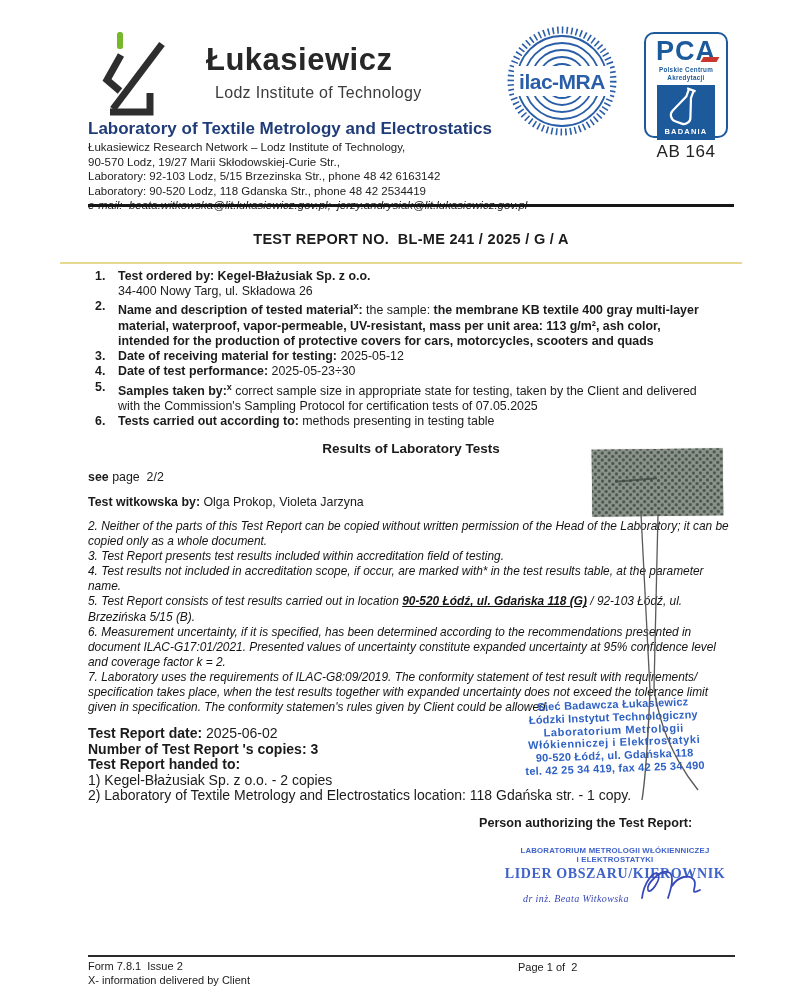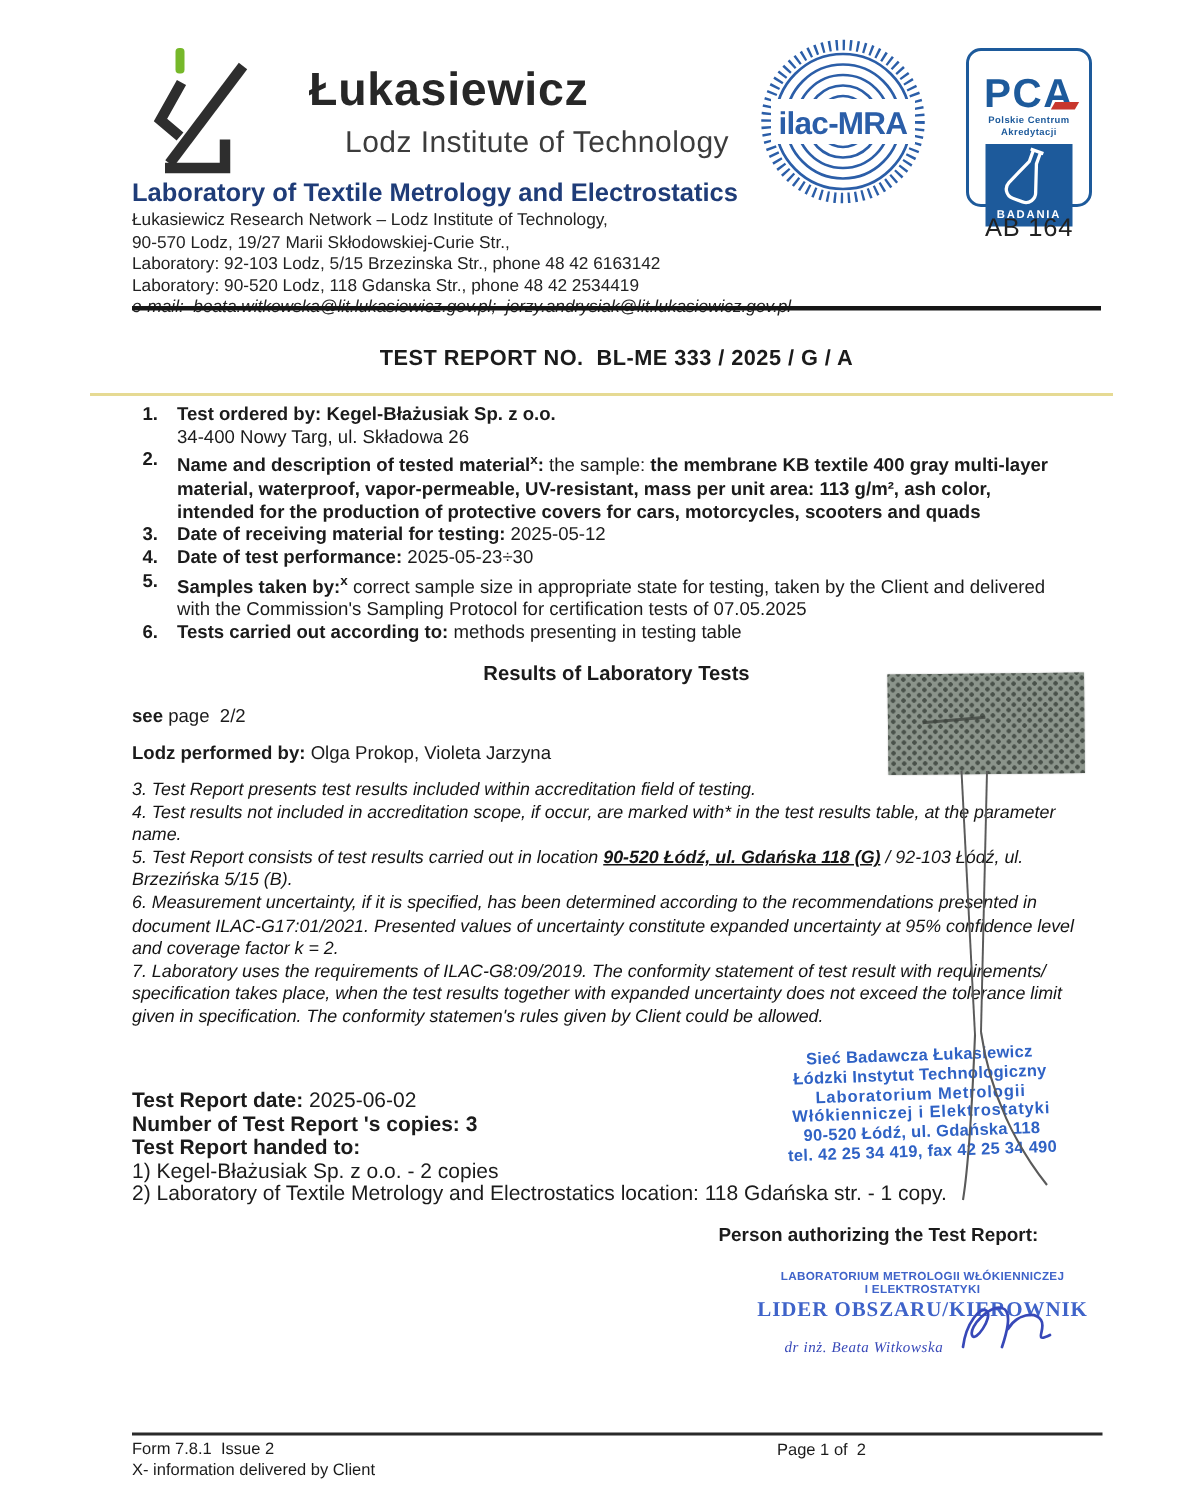--- a/index.html
+++ b/index.html
@@ -3,29 +3,29 @@
 <meta charset="utf-8">
 <style>
   html,body{margin:0;padding:0;background:#ffffff;}
   .page{position:relative;width:800px;height:1000px;background:#ffffff;overflow:hidden;
         font-family:"Liberation Sans",sans-serif;color:#1b1b1b;border-radius:19px;}
   .abs{position:absolute;}
   .pre{white-space:pre-wrap;}
 
   
   .brand{font-size:31px;font-weight:700;letter-spacing:.5px;color:#272727;}
-  .brand-sub{font-size:20px;color:#3c3c3c;letter-spacing:.3px;margin-left:15px;}
+  .brand-sub{font-size:16px;color:#3c3c3c;letter-spacing:.3px;}
   .lab-title{font-size:17px;font-weight:700;color:#1f3c78;}
   .addr{font-size:11.5px;line-height:14.5px;color:#222;}
   .email{font-style:italic;}
   .black-rule{height:3px;background:#161616;}
 
   
   .pca-box{width:84px;height:106px;border:2px solid #1d5a9b;border-radius:10px;background:#fff;
-           display:flex;flex-direction:column;align-items:center;padding-top:15px;box-sizing:border-box;}
+           display:flex;flex-direction:column;align-items:center;padding-top:4px;box-sizing:border-box;}
   .pca-word{font-size:27px;font-weight:700;color:#1d5a9b;line-height:26px;letter-spacing:1px;position:relative;}
   .pca-red{position:absolute;right:-2px;bottom:2px;width:16px;height:5px;background:#c8372d;
            transform:skewX(-30deg);}
   .pca-sub{font-size:6.3px;font-weight:700;color:#1d5a9b;text-align:center;line-height:7.5px;margin-top:2px;letter-spacing:.3px;}
   .pca-square{width:58px;height:60px;background:#1d5a9b;margin-top:4px;display:flex;flex-direction:column;
               align-items:center;justify-content:flex-end;}
   .pca-badania{font-size:7.5px;font-weight:700;color:#fff;letter-spacing:1.2px;margin-bottom:4px;}
   .ab{font-size:17px;color:#222;text-align:center;margin-top:4px;letter-spacing:.5px;}
 
   
@@ -128,21 +128,21 @@
   <div class="abs lab-title" style="left:88px;top:119px;">Laboratory of Textile Metrology and Electrostatics</div>
   <div class="abs addr" style="left:88px;top:140px;width:560px;">
     <div>Łukasiewicz Research Network – Lodz Institute of Technology,</div>
     <div>90-570 Lodz, 19/27 Marii Skłodowskiej-Curie Str.,</div>
     <div>Laboratory: 92-103 Lodz, 5/15 Brzezinska Str., phone 48 42 6163142</div>
     <div>Laboratory: 90-520  Lodz, 118 Gdanska Str., phone 48 42 2534419</div>
     <div class="email pre">e-mail:  beata.witkowska@lit.lukasiewicz.gov.pl;  jerzy.andrysiak@lit.lukasiewicz.gov.pl</div>
   </div>
   <div class="abs black-rule" style="left:88px;top:204px;width:646px;"></div>
 
-  <div class="abs doc-title pre">TEST REPORT NO.  BL-ME 333 / 2025 / G / A</div>
+  <div class="abs doc-title pre">TEST REPORT NO.  BL-ME 241 / 2025 / G / A</div>
   <div class="abs yellow-rule"></div>
 
   <div class="abs list">
     <div class="li">
       <span class="num">1.</span>
       <div class="itxt">
         <div class="b">Test ordered by: Kegel-Błażusiak Sp. z o.o.</div>
         <div>34-400 Nowy Targ, ul. Składowa 26</div>
       </div>
     </div>
@@ -165,23 +165,24 @@
     <div class="li">
       <span class="num">6.</span>
       <div class="itxt"><span class="b">Tests carried out according to:</span><span> methods presenting in testing table</span></div>
     </div>
   </div>
 
   <div class="abs results-heading">Results of Laboratory Tests</div>
   <div class="abs swatch"></div>
   <div class="abs swatch-smudge"></div>
   <div class="abs see-line pre"><span class="b">see</span><span> page  2/2</span></div>
-  <div class="abs performed"><span class="b">Lodz performed by:</span><span> Olga Prokop, Violeta Jarzyna</span></div>
+  <div class="abs performed"><span class="b">Test witkowska by:</span><span> Olga Prokop, Violeta Jarzyna</span></div>
 
   <div class="abs notes">
+    <div>2.  Neither of the parts of this Test Report can be copied without written permission of the Head of the Laboratory; it can be copied only as a whole document.</div>
     <div>3.  Test Report presents test results included within accreditation  field of testing.</div>
     <div>4.  Test results not included in accreditation scope, if occur, are marked with* in the test results table, at the parameter name.</div>
     <div><span>5.  Test Report consists of test results carried out in location </span><span class="u">90-520 Łódź, ul. Gdańska 118 (G)</span><span> / 92-103 Łódź, ul. Brzezińska 5/15 (B).</span></div>
     <div>6.  Measurement uncertainty, if it is specified, has been determined according to the recommendations presented in document ILAC-G17:01/2021. Presented values of uncertainty constitute expanded uncertainty at 95% confidence level  and coverage factor k = 2.</div>
     <div>7.  Laboratory uses the requirements of ILAC-G8:09/2019. The conformity statement of test result with requirements/ specification takes place, when the test results together with expanded uncertainty does not exceed the tolerance limit given in specification. The conformity statemen's rules given by Client could be allowed.</div>
   </div>
 
   <div class="abs meta">
     <div><span class="b">Test Report date:</span><span> 2025-06-02</span></div>
     <div class="b">Number of Test Report 's copies: 3</div>

